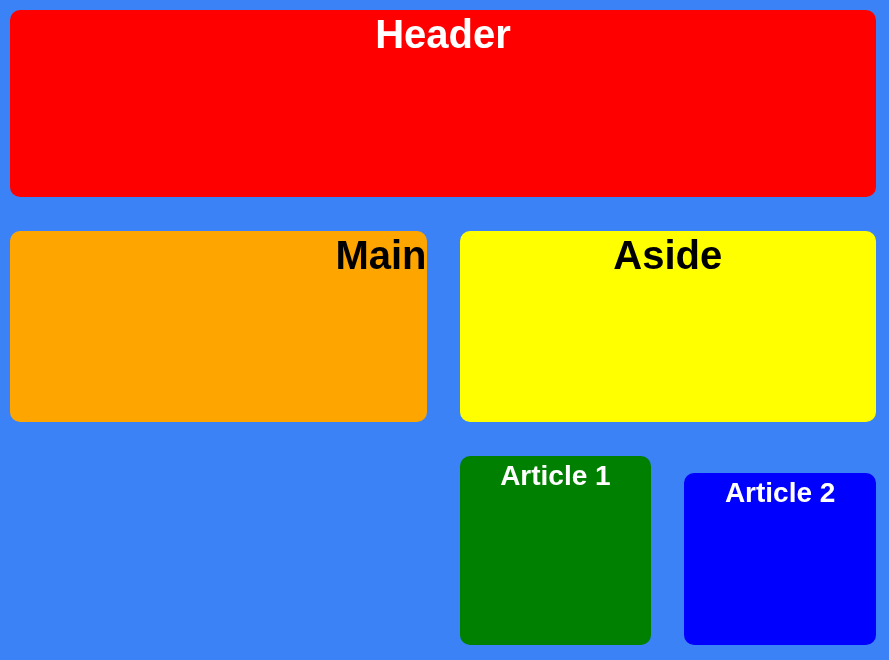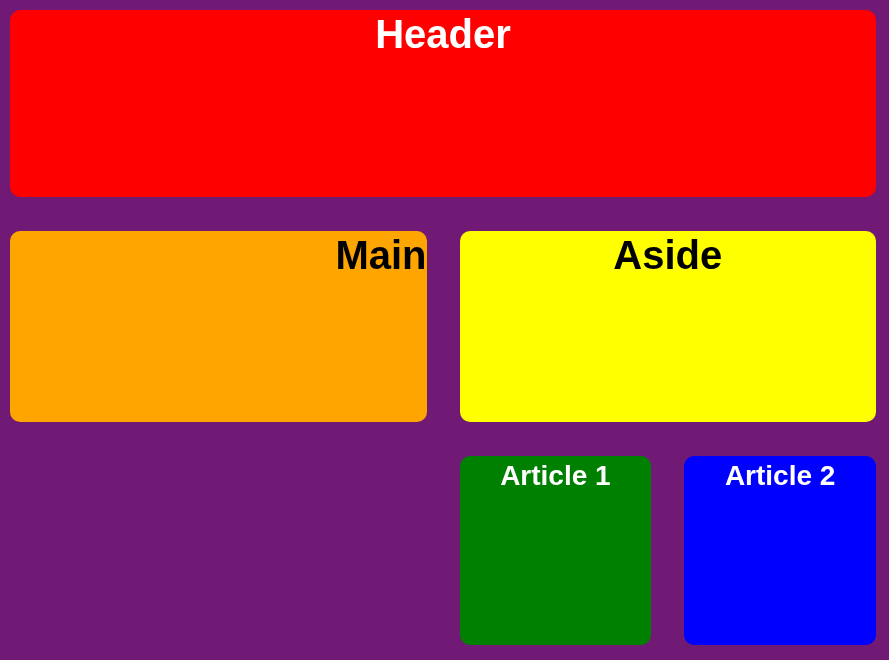--- a/index.html
+++ b/index.html
@@ -47,37 +47,37 @@
   }
   .area-header   { grid-column: 1 / 5; grid-row: 1; }
   .area-main     { grid-column: 1 / 3; grid-row: 2; }
   .area-aside    { grid-column: 3 / 5; grid-row: 2; }
   .area-article1 { grid-column: 3 / 4; grid-row: 3; }
   .area-article2 { grid-column: 4 / 5; grid-row: 3; }
 </style>
 </head>
 <body>
 
-<div class="canvas" style="background-color: #701a75;">
+<div class="canvas" style="background-color: #3b82f6;">
   <div class="grid">
 
     <div class="box area-header" style="background-color: rgb(255, 0, 0); color: rgb(255, 255, 255);">
       <span class="box-title t-lg">Header</span>
     </div>
 
     <div class="box area-main" style="background-color: rgb(255, 165, 0); color: rgb(0, 0, 0); text-align: right;">
       <span class="box-title t-lg">Main</span>
     </div>
 
     <div class="box area-aside" style="background-color: rgb(255, 255, 0); color: rgb(0, 0, 0);">
       <span class="box-title t-lg">Aside</span>
     </div>
 
     <div class="box area-article1" style="background-color: rgb(0, 128, 0); color: rgb(255, 255, 255);">
       <span class="box-title t-sm">Article 1</span>
     </div>
 
-    <div class="box area-article2" style="background-color: rgb(0, 0, 255); color: rgb(255, 255, 255);">
+    <div class="box area-article2" style="background-color: rgb(0, 0, 255); color: rgb(255, 255, 255); margin-top: 17px;">
       <span class="box-title t-sm">Article 2</span>
     </div>
 
   </div>
 </div>
 
 </body></html>

